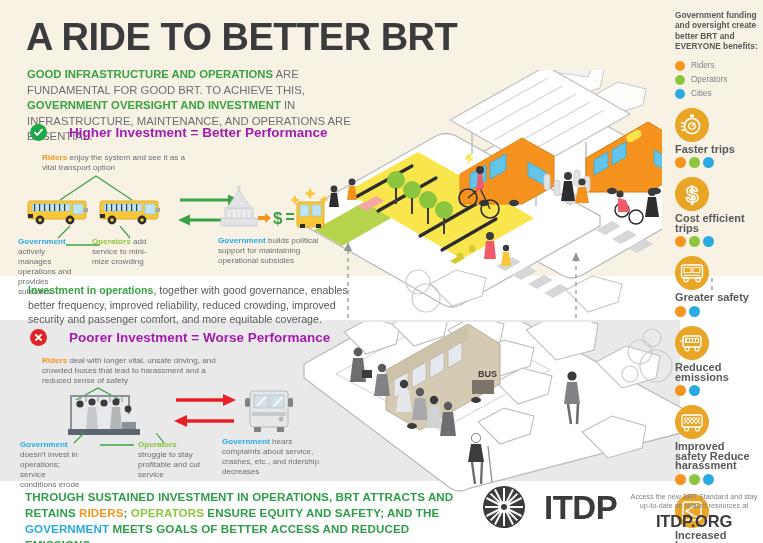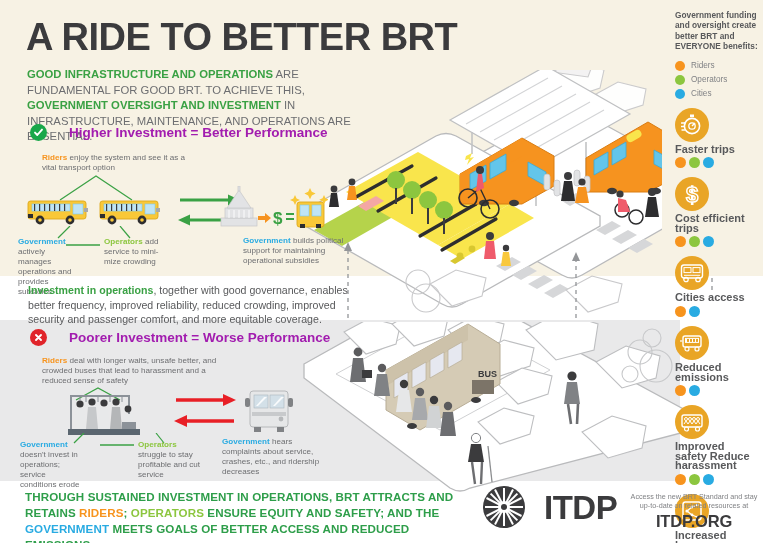--- a/index.html
+++ b/index.html
@@ -561,21 +561,21 @@
     <path d="M108 12 L98 0" stroke="#3aa144" stroke-width="1.2" fill="none"></path>
   </svg>
   <svg style="position:absolute; left:66px; top:243px;" width="36" height="4">
     <line x1="0" y1="2" x2="34" y2="2" stroke="#3aa144" stroke-width="1.6"></line>
   </svg>
 
   <div class="cap" style="left:18px; top:237px; width:56px;">
     <span class="gov">Government</span><span> actively manages operations and provides subsidies</span>
   </div>
 
-  <div class="cap" style="left:104px; top:237px; width:56px;">
+  <div class="cap" style="left:92px; top:237px; width:56px;">
     <span class="ops">Operators</span><span> add service to mini-mize crowding</span>
   </div>
 
   <svg style="position:absolute; left:178px; top:192px;" width="64" height="40">
     <g fill="none" stroke="#3aa144" stroke-width="3.2">
       <line x1="2" y1="8" x2="52" y2="8"></line>
       <line x1="10" y1="28" x2="60" y2="28"></line>
     </g>
     <path d="M62 8 L50 2.5 L50 13.5 Z" fill="#3aa144"></path>
     <path d="M0 28 L12 22.5 L12 33.5 Z" fill="#3aa144"></path>
@@ -616,39 +616,39 @@
       </g>
 
       <g fill="#f9c838">
         <path d="M77 9 l1.6 3.4 l3.4 1.6 l-3.4 1.6 l-1.6 3.4 l-1.6 -3.4 l-3.4 -1.6 l3.4 -1.6 z"></path>
         <path d="M92 2 l1.8 3.8 l3.8 1.8 l-3.8 1.8 l-1.8 3.8 l-1.8 -3.8 l-3.8 -1.8 l3.8 -1.8 z"></path>
         <path d="M106 9 l1.5 3.2 l3.2 1.5 l-3.2 1.5 l-1.5 3.2 l-1.5 -3.2 l-3.2 -1.5 l3.2 -1.5 z"></path>
       </g>
     </svg>
   </div>
 
-  <div class="cap" style="left:218px; top:236px; width:118px;margin-left:25px;">
+  <div class="cap" style="left:218px; top:236px; width:118px;">
     <span class="gov">Government</span><span> builds political support for maintaining operational subsidies</span>
   </div>
 
   <div class="midpara">
     <span class="hl">Investment in operations</span><span>, together with good governance, enables better frequency, improved reliability, reduced crowding, improved security and passenger comfort, and more equitable coverage.</span>
   </div>
 
   <div class="sec-head bad">
     <span class="badge no">
       <svg width="11" height="11" viewBox="0 0 11 11">
           <path d="M3 3 L8 8 M8 3 L3 8" stroke="#fff" stroke-width="1.9" fill="none" stroke-linecap="round"></path>
         </svg>
     </span>
     <span>Poorer Investment = Worse Performance</span>
   </div>
 
   <div class="cap" style="left:42px; top:356px; width:178px;">
-    <span class="rid">Riders</span><span> deal with longer waits, unsafe better, and crowded buses that lead to harassment and a reduced sense of safety</span>
+    <span class="rid">Riders</span><span> deal with longer vital, unsafe driving, and crowded buses that lead to harassment and a reduced sense of safety</span>
   </div>
 
   <svg style="position:absolute; left:72px; top:386px;" width="60" height="16">
     <path d="M4 14 L26 2 L48 14" stroke="#3aa144" stroke-width="1.2" fill="none"></path>
   </svg>
 
   <div class="illus" style="left:66px; top:393px;">
     <svg width="76" height="44" viewBox="0 0 76 44">
       <rect x="2" y="36" width="72" height="6" fill="#5b6670"></rect>
       <rect x="4" y="2" width="2" height="34" fill="#8c9299"></rect>
@@ -787,21 +787,21 @@
       <div class="benefit-icon">
         <svg width="24" height="20" viewBox="0 0 24 20">
           <rect x="1.5" y="2" width="21" height="13" rx="2.4" fill="none" stroke="#fff" stroke-width="1.4"></rect>
           <rect x="4" y="4.6" width="7" height="5" fill="none" stroke="#fff" stroke-width="1"></rect>
           <rect x="13" y="4.6" width="7" height="5" fill="none" stroke="#fff" stroke-width="1"></rect>
           <circle cx="6" cy="16.5" r="2.2" fill="none" stroke="#fff" stroke-width="1.3"></circle>
           <circle cx="18" cy="16.5" r="2.2" fill="none" stroke="#fff" stroke-width="1.3"></circle>
           <line x1="4" y1="12.3" x2="20" y2="12.3" stroke="#fff" stroke-width="1"></line>
         </svg>
       </div>
-      <div class="benefit-label">Cities access</div>
+      <div class="benefit-label">Greater safety</div>
       <div class="benefit-dots">
         <span class="dot" style="background:#f7941e"></span>
         <span class="dot" style="background:#29abe2"></span>
       </div>
     </div>
 
     <div class="benefit">
       <div class="benefit-icon">
         <svg width="24" height="19" viewBox="0 0 24 19">
           <rect x="3" y="2" width="18" height="11" rx="2" fill="none" stroke="#fff" stroke-width="1.4"></rect>

